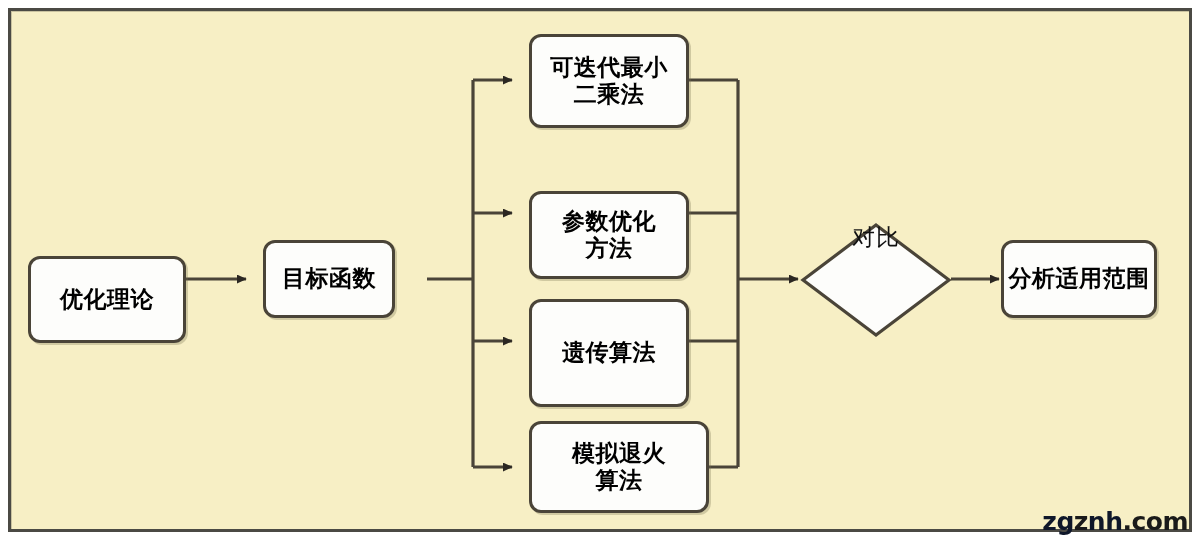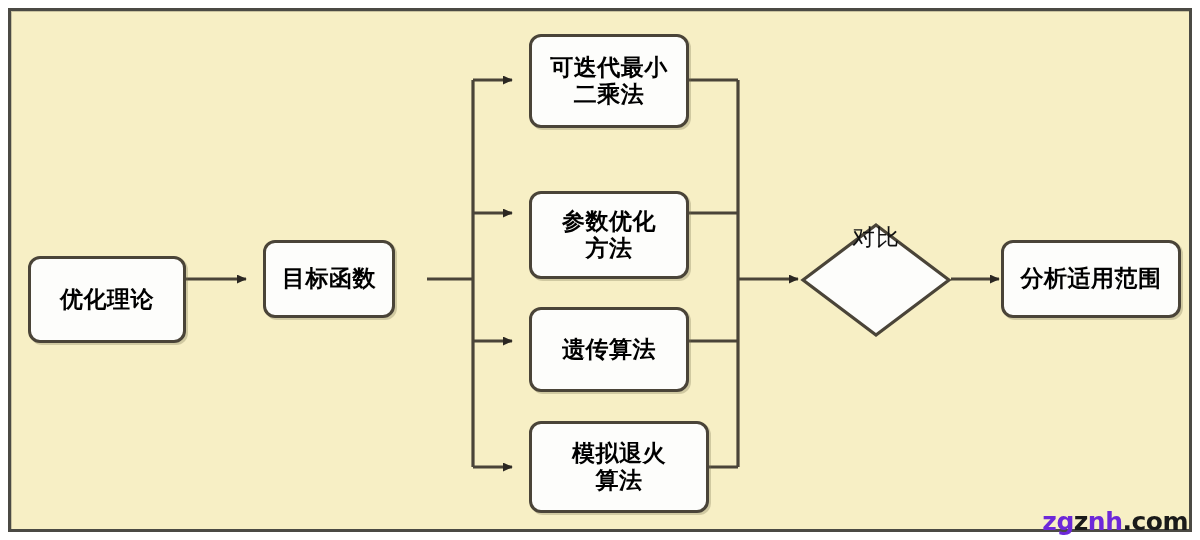--- a/index.html
+++ b/index.html
@@ -78,21 +78,21 @@
     position: absolute;
     right: 12px;
     bottom: 6px;
     font-family: "DejaVu Sans", "Liberation Sans", sans-serif;
     font-weight: bold;
     font-size: 25px;
     letter-spacing: -0.5px;
     line-height: 1;
     user-select: none;
   }
-  #watermark .r { color: #6d28d9; }
+  #watermark .r { color: #0f172a; }
   #watermark .k { color: #1a1a1a; }
 </style>
 </head>
 <body>
 
 <div id="stage">
 
   <div id="frame"></div>
 
   <svg id="canvas" viewBox="0 0 1200 540" xmlns="http://www.w3.org/2000/svg">
@@ -136,37 +136,37 @@
   <div class="node" style="left:529px; top:34px; width:160px; height:94px; font-size:23px;">
     <span class="label">可迭代最小
 二乘法</span>
   </div>
 
   <div class="node" style="left:529px; top:169px; width:160px; height:88px; font-size:23px;margin-top:22px;">
     <span class="label">参数优化
 方法</span>
   </div>
 
-  <div class="node" style="left:529px; top:307px; width:160px; height:85px; font-size:23px;">
+  <div class="node" style="left:529px; top:299px; width:160px; height:108px; font-size:23px;">
     <span class="label">遗传算法</span>
   </div>
 
   <div class="node" style="left:529px; top:421px; width:180px; height:92px; font-size:23px;">
     <span class="label">模拟退火
 算法</span>
   </div>
 
   <div class="diamond" style="left:800px; top:222px; width:152px; height:116px;">
     <svg width="152" height="116" viewBox="0 0 152 116" xmlns="http://www.w3.org/2000/svg">
       <polygon points="76,3 149,58 76,113 3,58" fill="#fdfdfb" stroke="#4a4438" stroke-width="3.2" stroke-linejoin="miter"></polygon>
     </svg>
     <span class="dlabel" style="font-size:23px;">对比</span>
   </div>
 
-  <div class="node" style="left:1001px; top:240px; width:180px; height:78px; font-size:23px;">
+  <div class="node" style="left:1001px; top:240px; width:156px; height:78px; font-size:23px;">
     <span class="label">分析适用范围</span>
   </div>
 
   <div id="watermark">
     <span class="r">zg</span><span class="k">z</span><span class="r">nh</span><span class="k">.com</span>
   </div>
 
 </div>
 
 </body></html>

